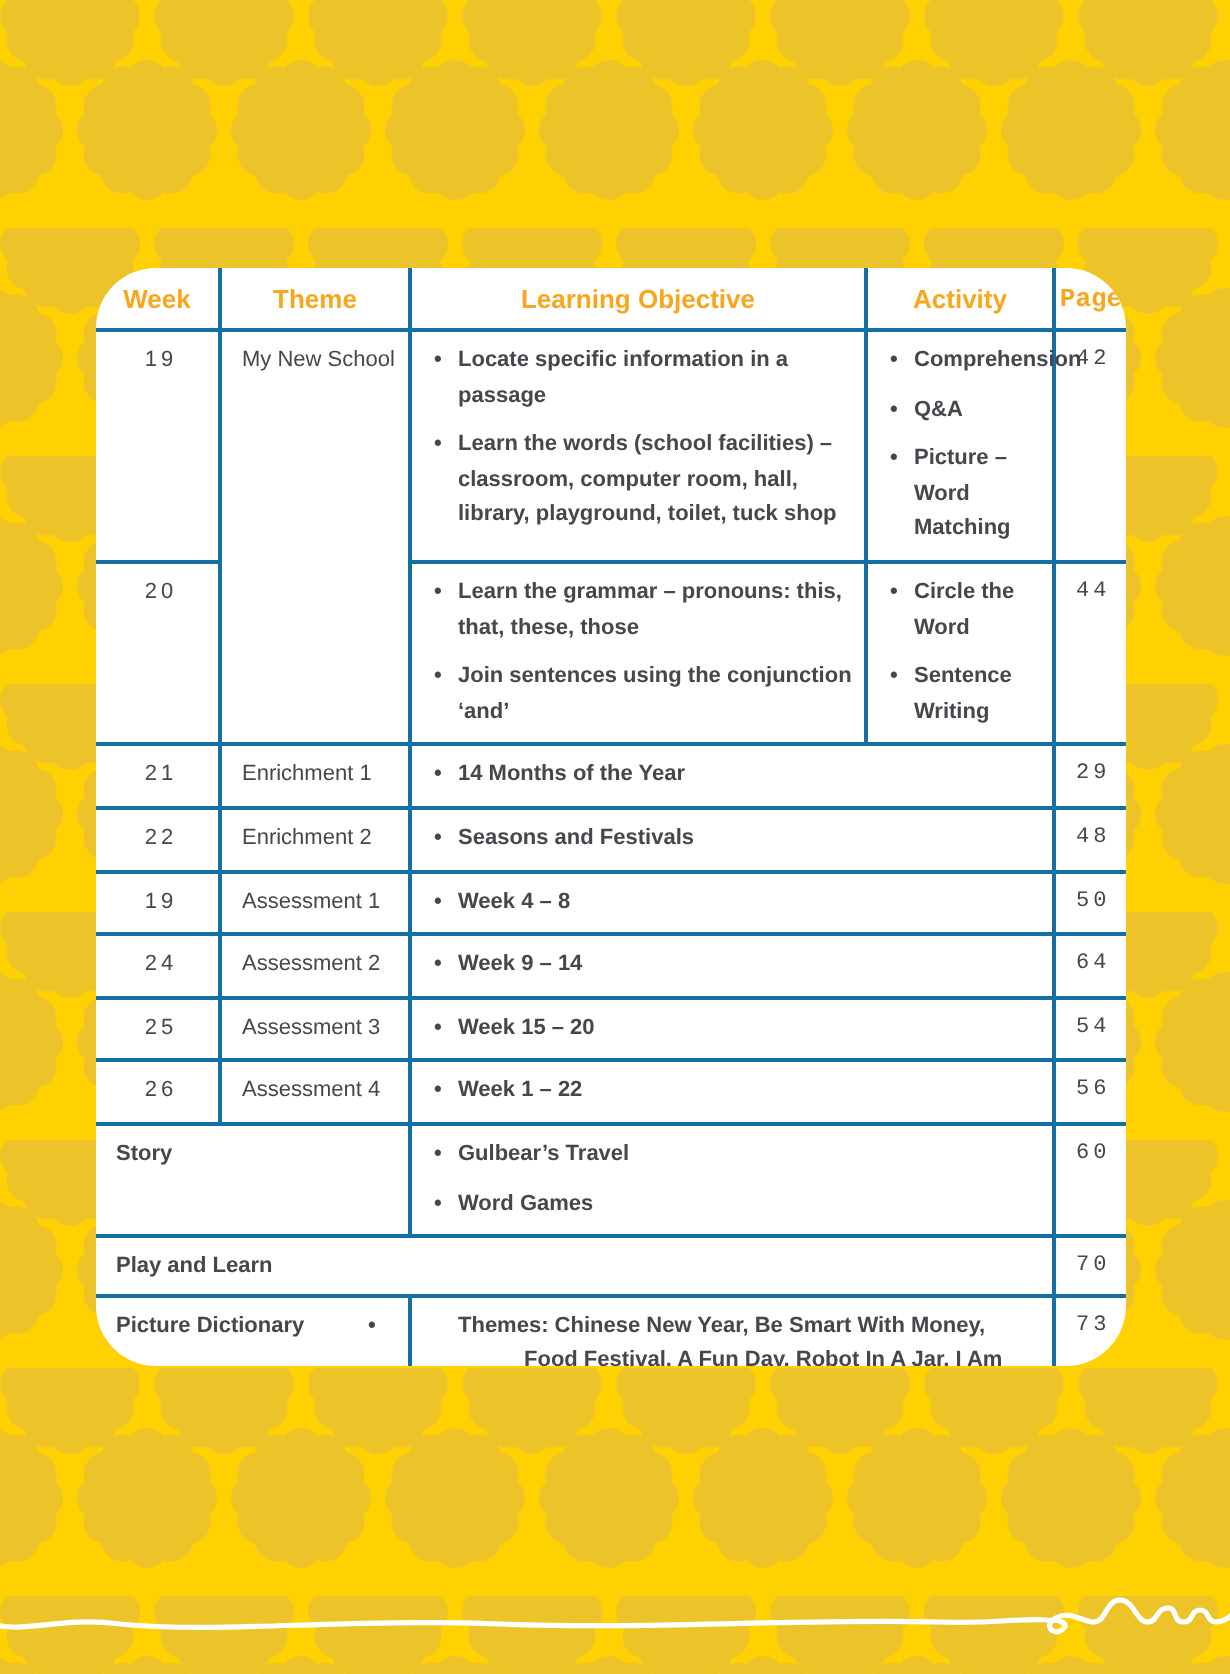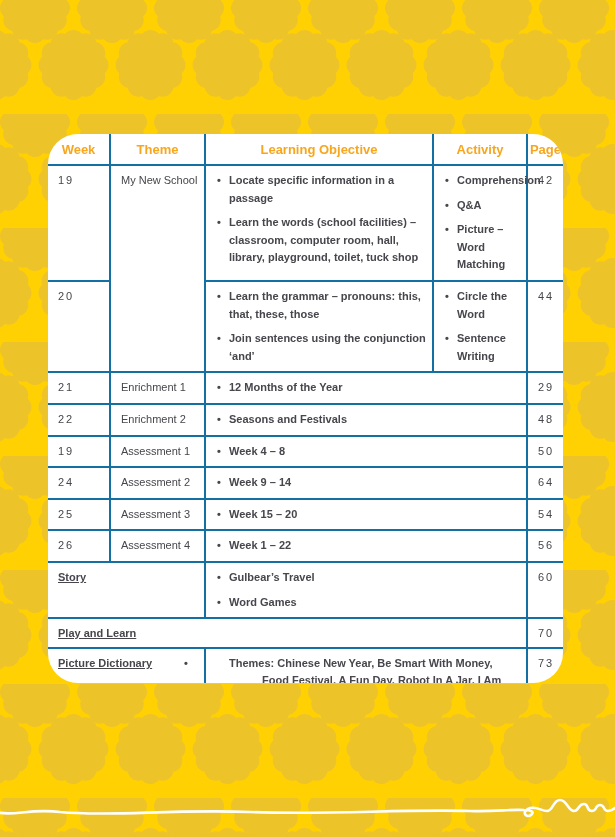--- a/index.html
+++ b/index.html
@@ -24,26 +24,26 @@
   table.toc{
     width:515px;border-collapse:collapse;table-layout:fixed;
   }
   table.toc td{
     border:2px solid var(--blue);
     vertical-align:top;
     font-size:11px;line-height:1.6;
     padding:6px 6px 4px 10px;
   }
   table.toc td:first-child{border-left:none;}
-  table.toc td:last-child{border-right:none;}
+  table.toc td:last-child{border-right:none;font-family:Liberation Mono, monospace;}
   tr.hdr td{border-top:none;vertical-align:middle;text-align:center;
     color:var(--amber);font-weight:bold;font-size:13px;padding:2px 0 0 0;}
-  td.week{padding-left:14px;letter-spacing:2px;}
+  td.week{padding-left:14px;letter-spacing:2px;text-align:center;}
   td.pagenum{text-align:left;padding:6px 0 0 0;letter-spacing:2px;}
-  td.bold-label{font-weight:bold;font-size:11.5px;padding-left:14px;text-decoration:underline;}
+  td.bold-label{font-weight:bold;font-size:11.5px;padding-left:14px;}
   .bullet{position:relative;padding-left:13px;margin:0 0 7px 0;font-weight:bold;}
   .bullet::before{content:"•";position:absolute;left:1px;top:0;}
   .bullet.hang{padding-left:46px;text-indent:-33px;}
   .bullet:last-child{margin-bottom:2px;}
   .doodle{position:absolute;left:0;top:0;z-index:2;pointer-events:none;}
 </style>
 </head>
 <body>
 
 <svg class="pattern-layer" width="615" height="837" xmlns="http://www.w3.org/2000/svg">
@@ -117,21 +117,21 @@
         <div class="bullet">Circle the Word</div>
         <div class="bullet">Sentence Writing</div>
       </td>
       <td class="pagenum">44</td>
     </tr>
 
     <tr style="height:28px">
       <td class="week">21</td>
       <td>Enrichment 1</td>
       <td colspan="2">
-        <div class="bullet">12 Months of the Year</div>
+        <div class="bullet">14 Months of the Year</div>
       </td>
       <td class="pagenum">29</td>
     </tr>
     <tr style="height:28px">
       <td class="week">22</td>
       <td>Enrichment 2</td>
       <td colspan="2">
         <div class="bullet">Seasons and Festivals</div>
       </td>
       <td class="pagenum">48</td>

